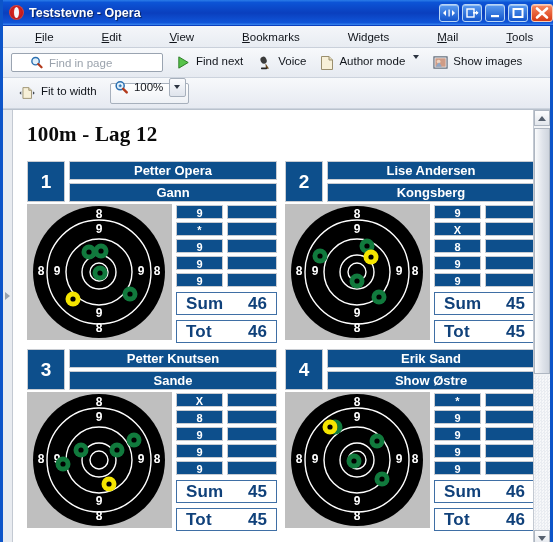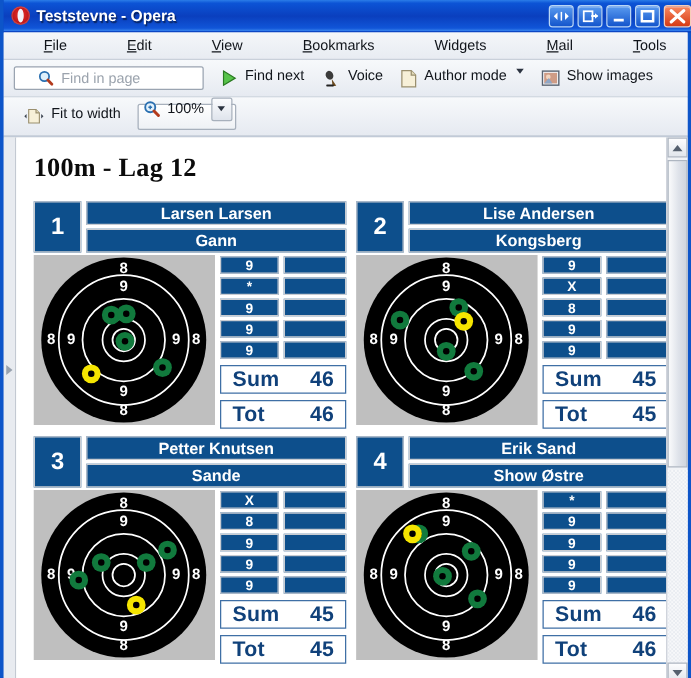--- a/index.html
+++ b/index.html
@@ -330,21 +330,21 @@
       <span class="arrow"></span>
     </div>
 
     <div id="page">
       <div id="page-title">100m - Lag 12</div>
       <div id="cards">
           <div class="card">
     <div class="card-head">
       <div class="num">1</div>
       <div class="names">
-        <div class="name-row">Larsen Larsen</div>
+        <div class="name-row">Petter Opera</div>
         <div class="name-row">Gann</div>
       </div>
     </div>
     <div class="card-body">
       <div class="target-wrap">
                 <svg width="145" height="136" viewBox="0 0 145 136">
                   <rect width="145" height="136" fill="#bfbfbf"></rect>
                   <circle cx="72" cy="68" r="66" fill="#000000"></circle>
                   <circle cx="72" cy="68" r="52" fill="none" stroke="#ffffff" stroke-width="1.4"></circle>
                   <circle cx="72" cy="68" r="33" fill="none" stroke="#ffffff" stroke-width="1.4"></circle>

